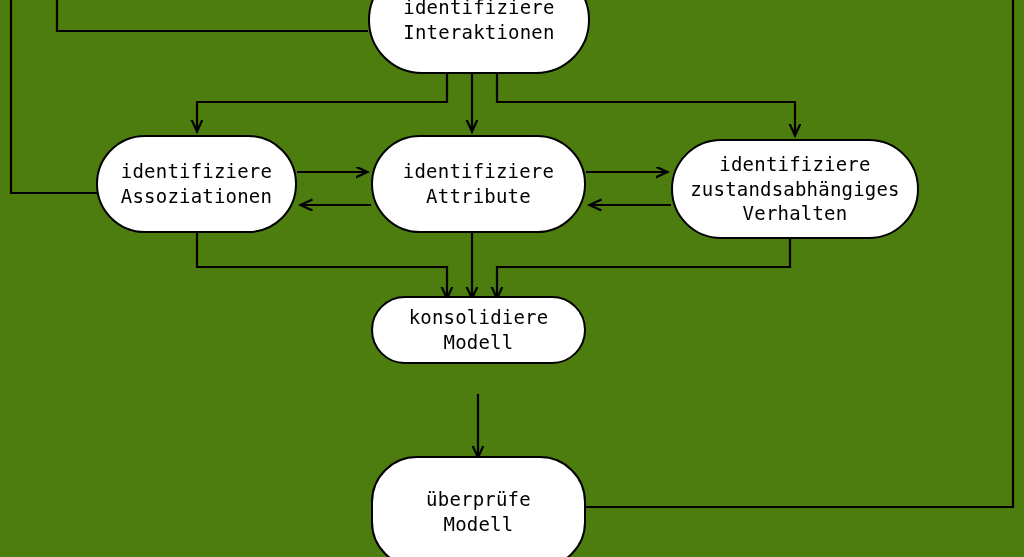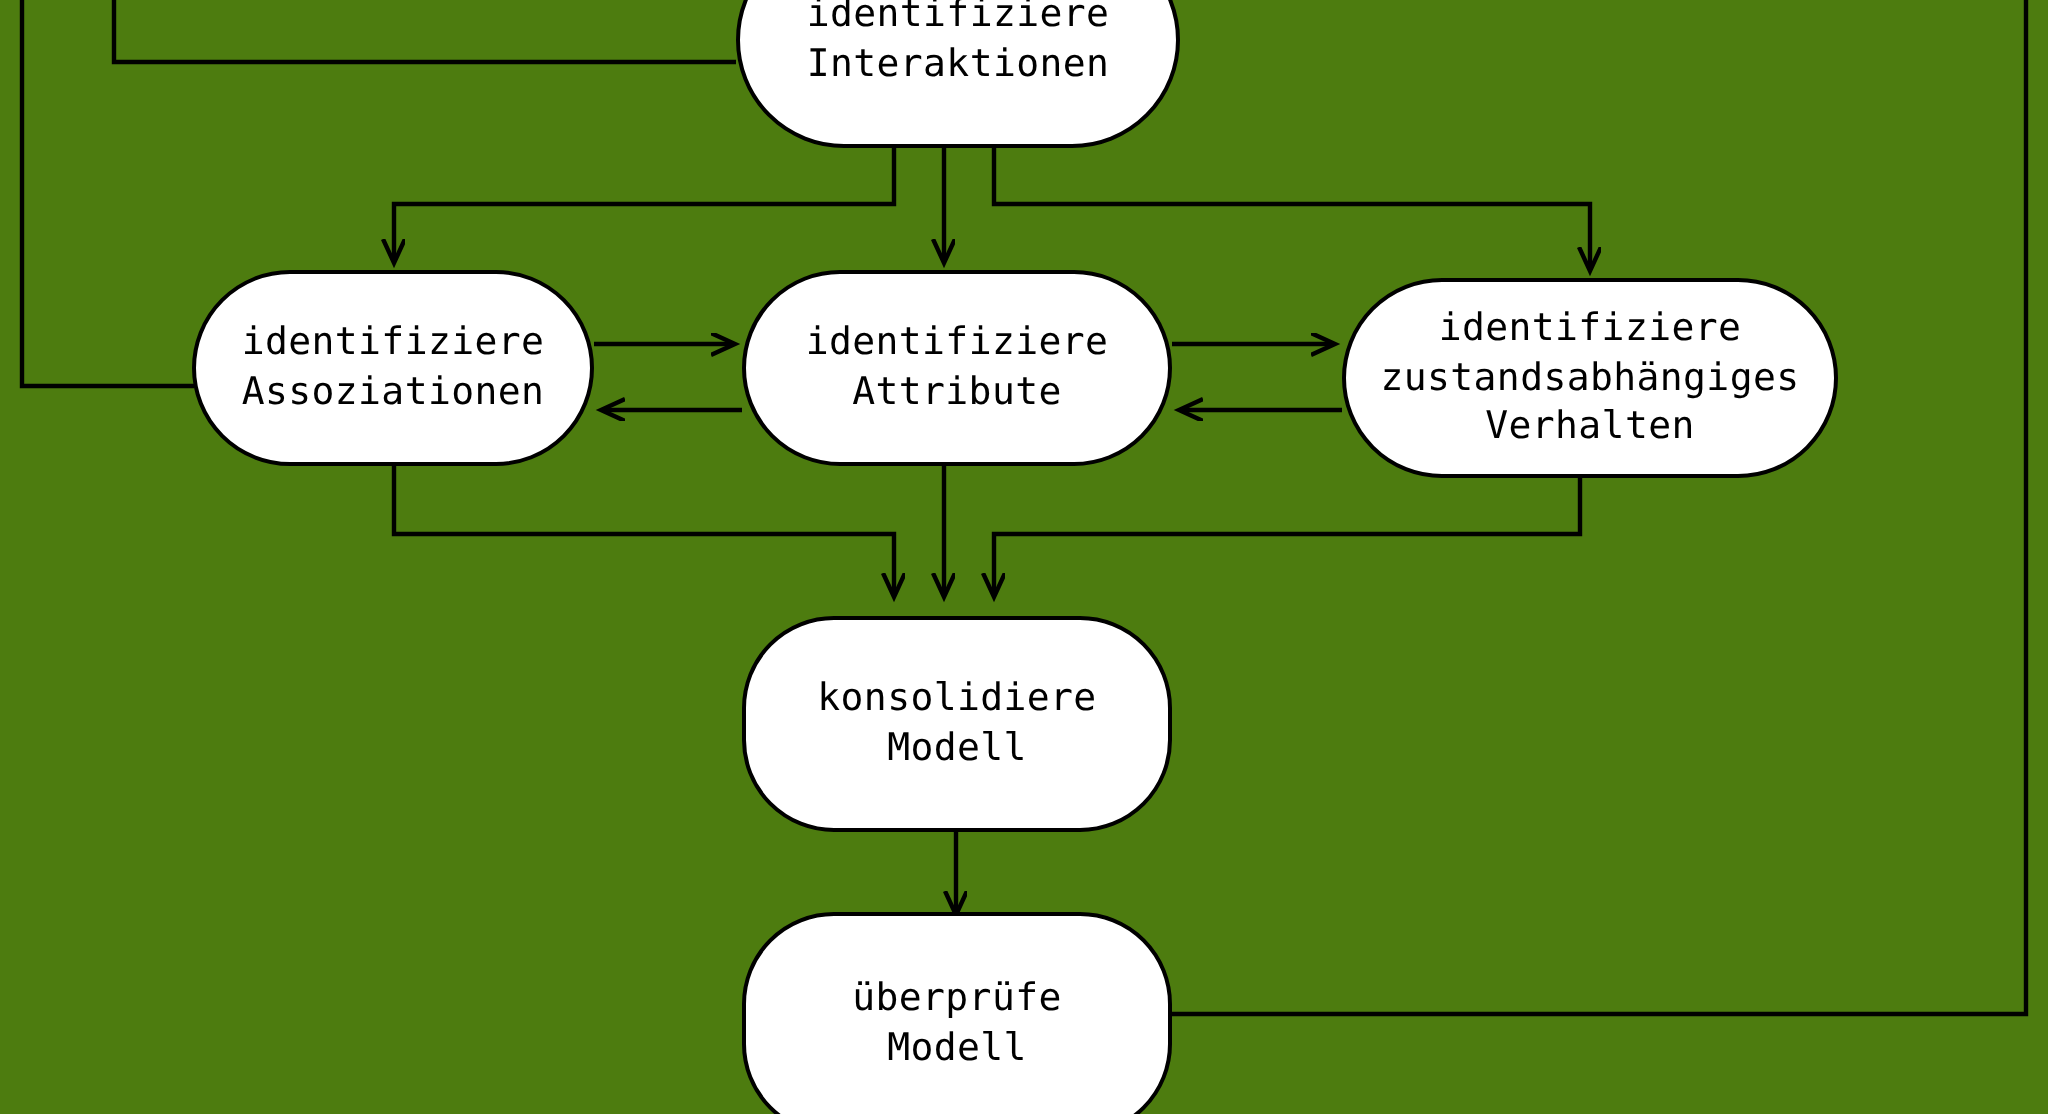--- a/index.html
+++ b/index.html
@@ -9,21 +9,21 @@
   svg#wires{position:absolute;left:0;top:0;width:1024px;height:557px;}
   .node{position:absolute;background:#ffffff;border:2.2px solid #000000;
         display:flex;align-items:center;justify-content:center;text-align:center;
         box-sizing:border-box;z-index:2;}
   .node .lbl{font-size:19px;line-height:1.30;color:#000000;letter-spacing:0.2px;
              white-space:pre-line;}
   .n-interaktionen{left:368px;top:-34px;width:222px;height:108px;border-radius:54px;}
   .n-assoziationen{left:96px;top:135px;width:201px;height:98px;border-radius:49px;}
   .n-attribute{left:371px;top:135px;width:215px;height:98px;border-radius:49px;}
   .n-zustand{left:671px;top:139px;width:248px;height:100px;border-radius:50px;}
-  .n-konsolidiere{left:371px;top:308px;width:215px;height:108px;border-radius:46px;}
+  .n-konsolidiere{left:371px;top:296px;width:215px;height:68px;border-radius:46px;}
   .n-ueberpruefe{left:371px;top:456px;width:215px;height:112px;border-radius:46px;}
 </style>
 </head>
 <body>
 
 <div id="stage">
 
   <svg id="wires" viewBox="0 0 1024 557" xmlns="http://www.w3.org/2000/svg">
     <defs>
       <marker id="ahead" markerWidth="16" markerHeight="16" refX="11.5" refY="5.5" orient="auto" markerUnits="userSpaceOnUse">

